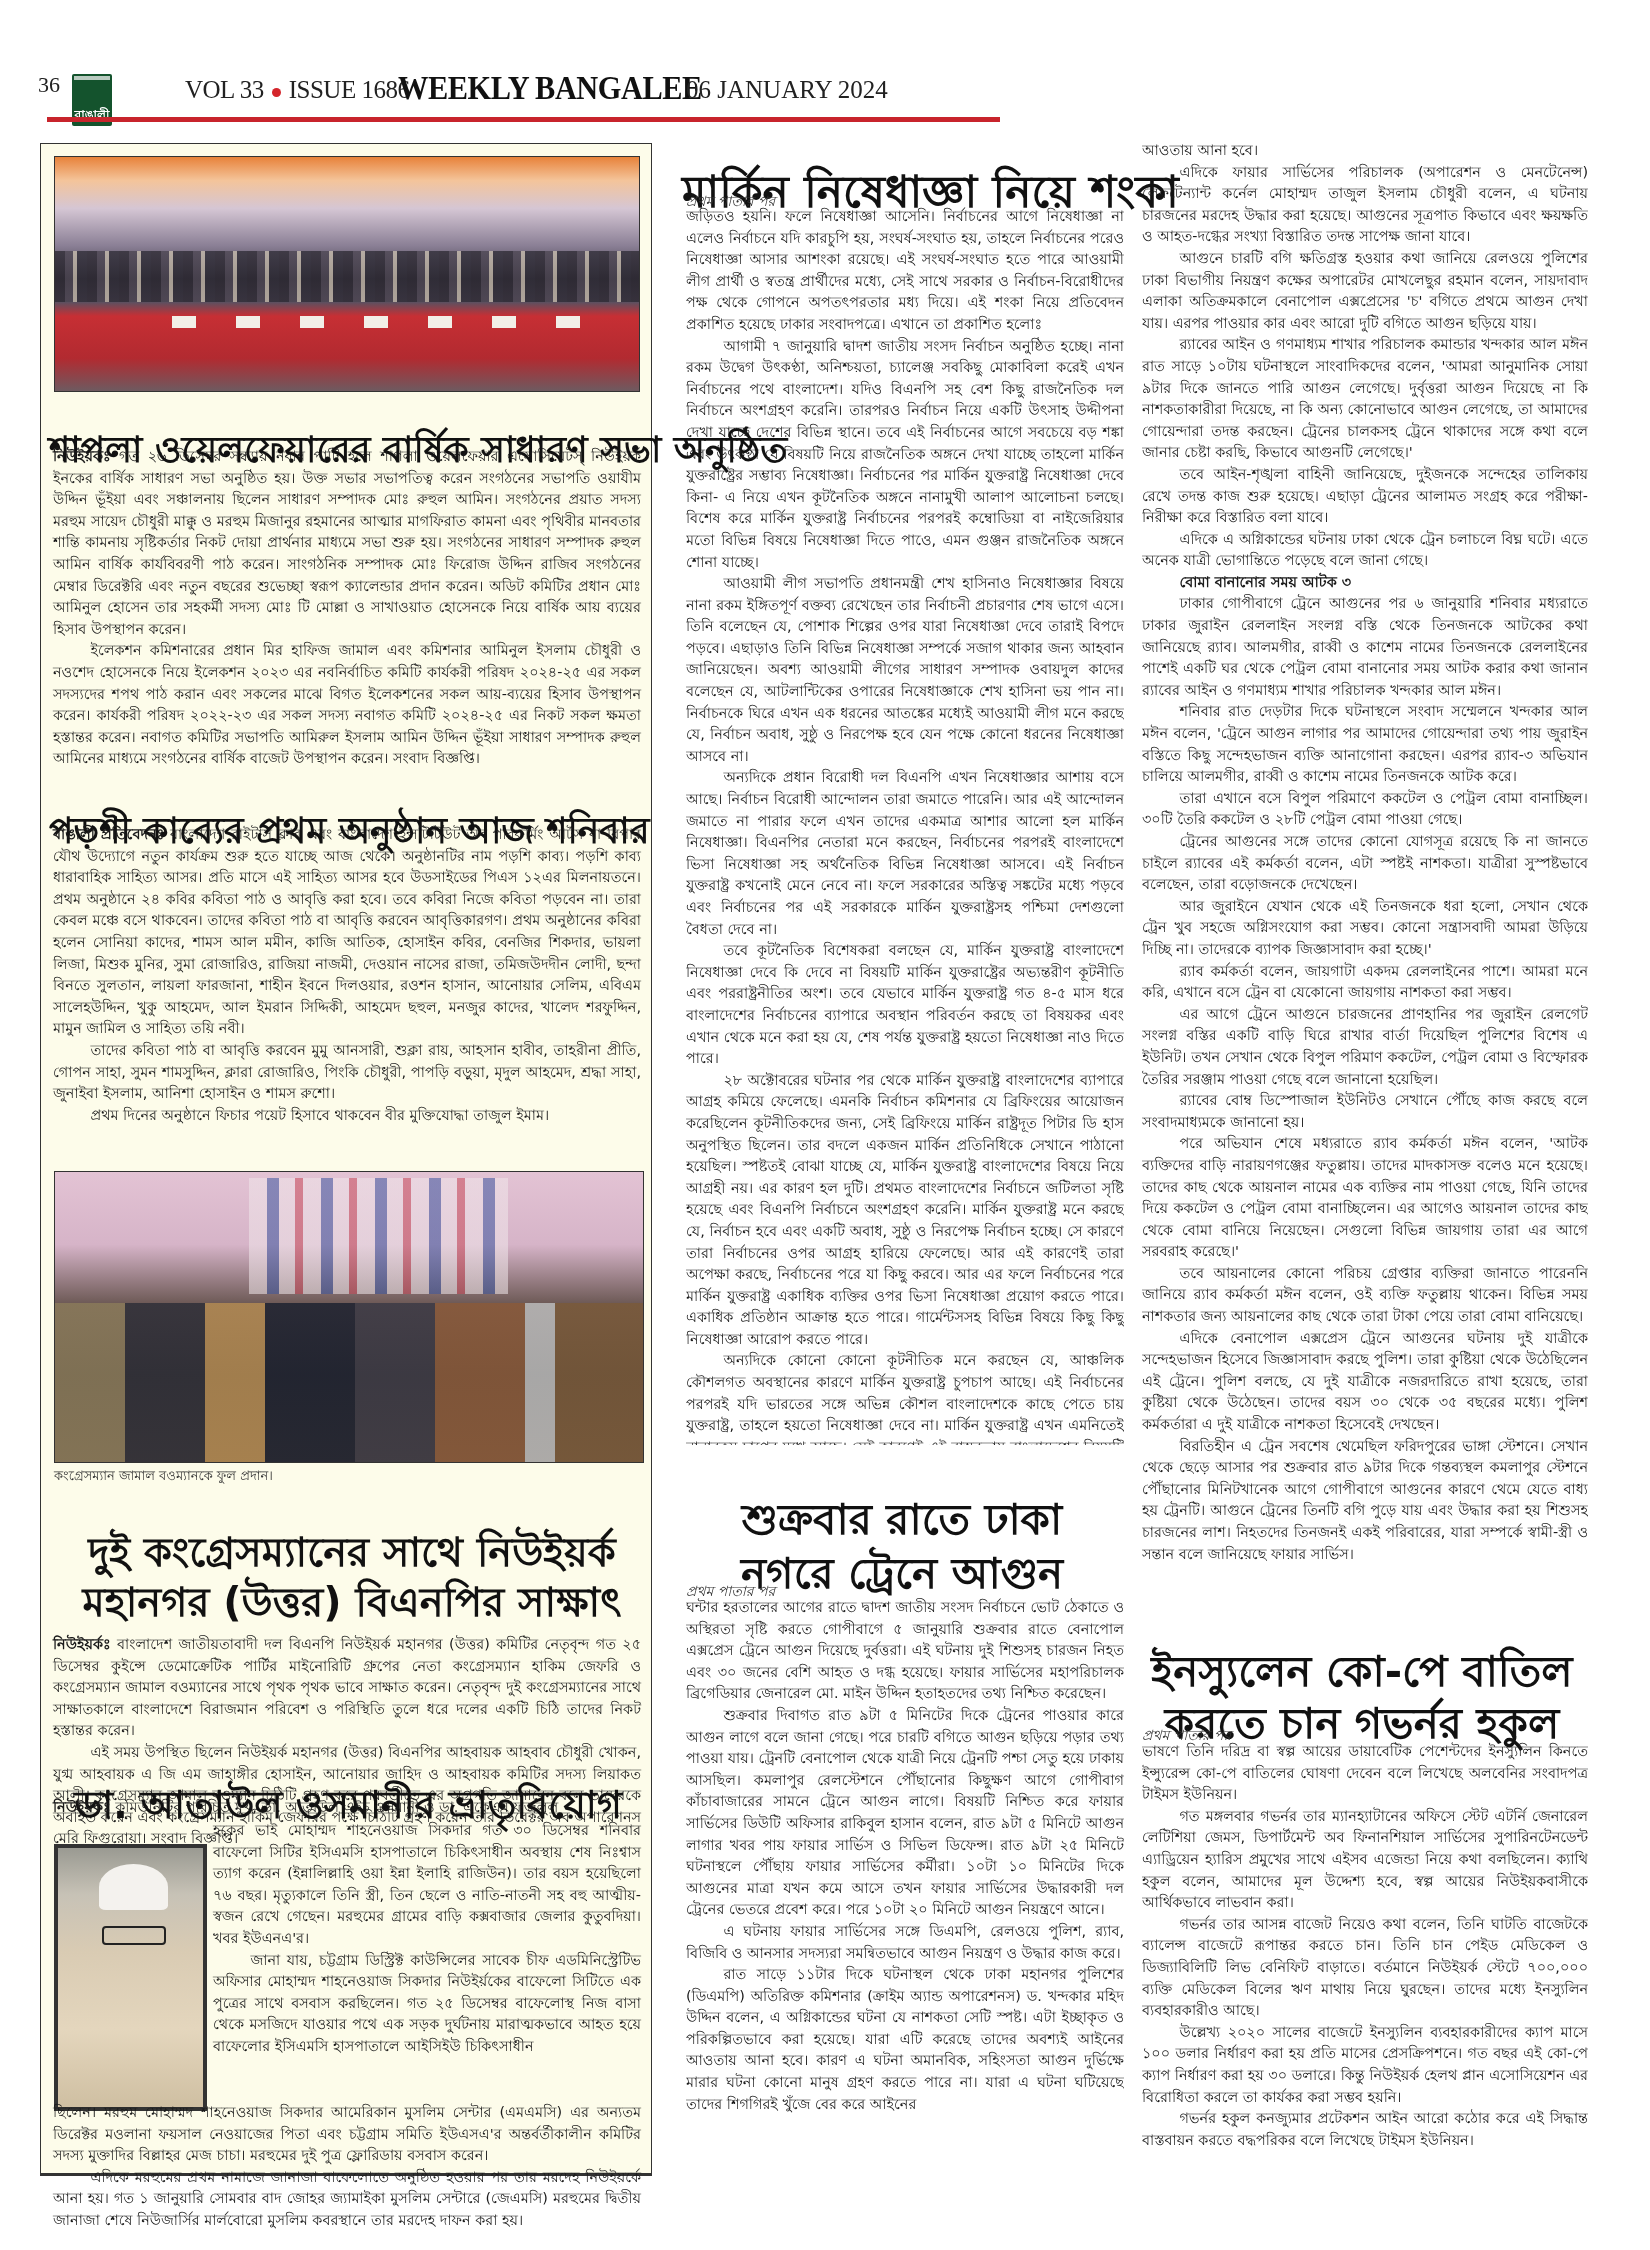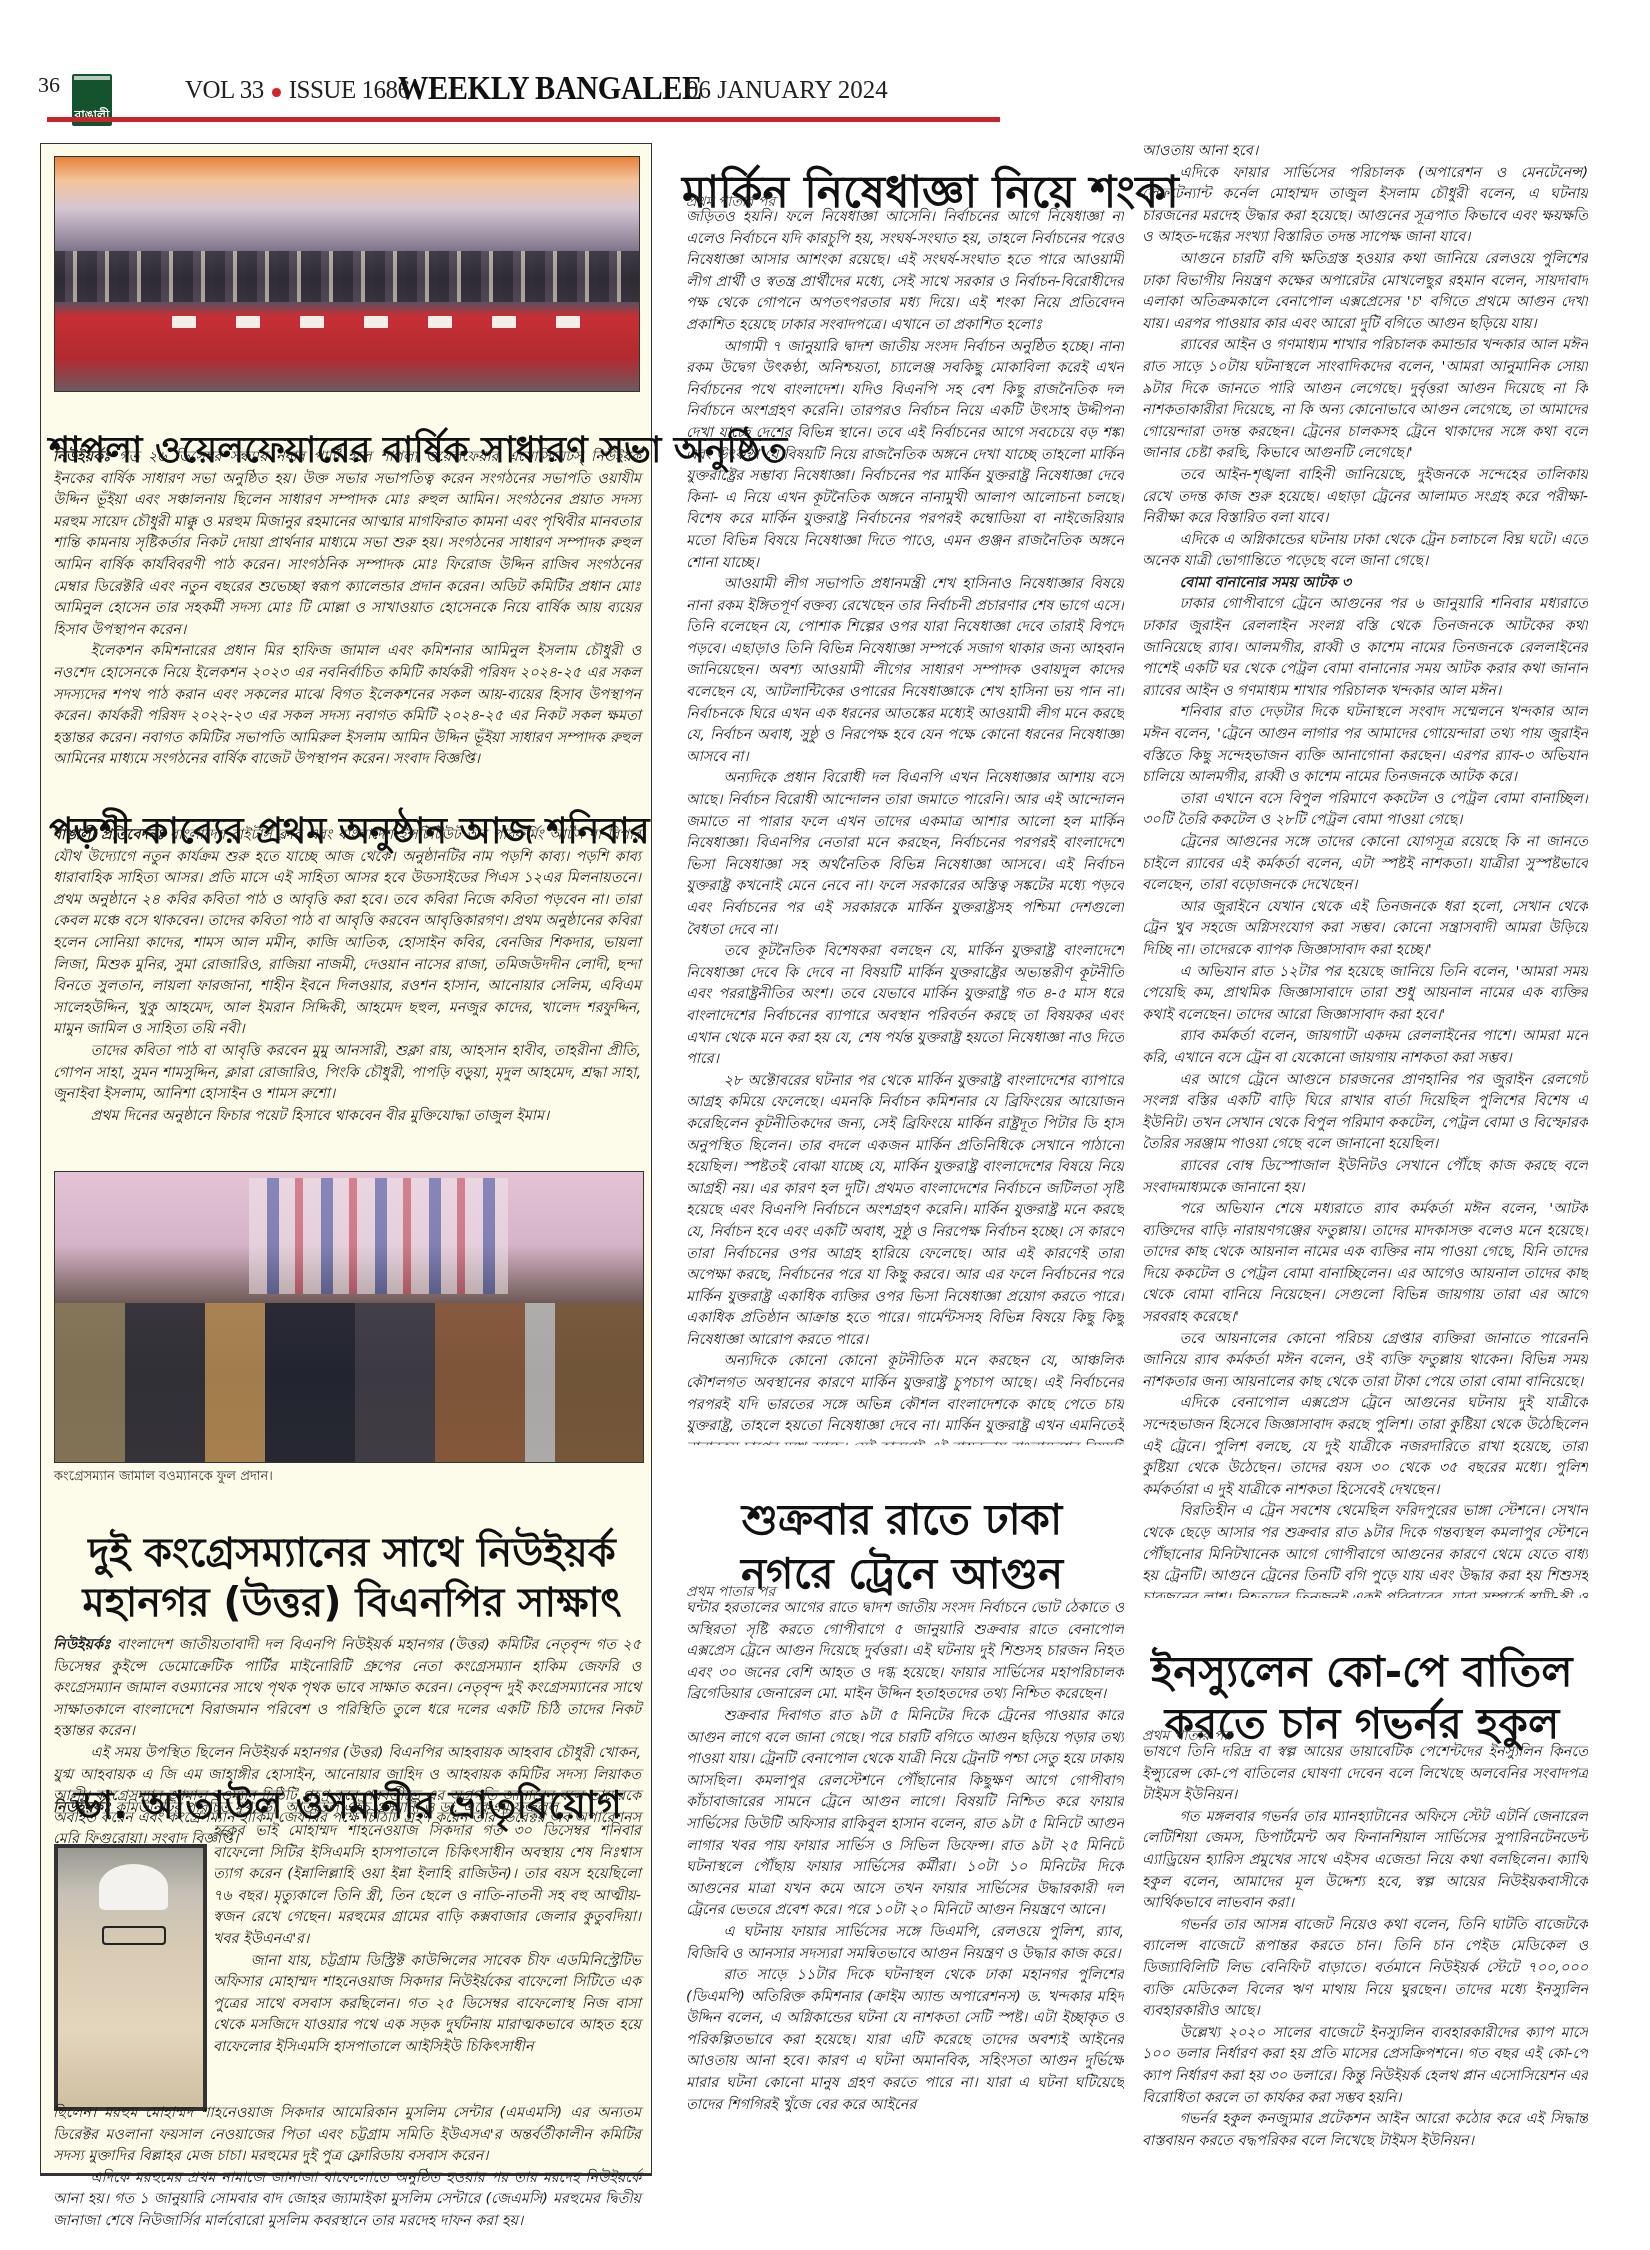--- a/index.html
+++ b/index.html
@@ -23,21 +23,21 @@
   .photo-2{left:13px;top:1027px;width:588px;height:290px;background:linear-gradient(180deg,#e3c3d4 0%,#d6b4c8 25%,#6f5b58 45%,#3a3430 70%,#5a4a3a 100%);}
   .photo-2::before{content:"";position:absolute;left:33%;top:2%;width:44%;height:40%;background:repeating-linear-gradient(90deg,#f0e6ea 0 18px,#3c56a0 18px 30px,#f0e6ea 30px 46px,#c84b5a 46px 54px);opacity:.55;}
   .photo-2::after{content:"";position:absolute;left:0;right:0;bottom:0;height:55%;background:repeating-linear-gradient(90deg,#8a7a5a 0 70px,#2f2f38 70px 150px,#b38a52 150px 210px,#1e2230 210px 300px,#3c3a45 300px 380px,#8a5a3a 380px 470px,#bbb 470px 500px,#7a5a3a 500px 588px);opacity:.85;}
   .photo-3{left:13px;top:1700px;width:145px;height:259px;background:linear-gradient(180deg,#9a9a92 0%,#c7c2b6 18%,#d9cbb3 40%,#e4d6bd 70%,#cfbfa2 100%);border:4px solid #333;}
   .photo-3::before{content:"";position:absolute;left:28%;top:6%;width:48%;height:18%;background:#f4f2ee;border-radius:50% 50% 10% 10%;}
   .photo-3::after{content:"";position:absolute;left:30%;top:30%;width:42%;height:6%;border:2px solid #222;border-radius:4px;}
   .caption{position:absolute;left:13px;top:1322px;font-size:13px;color:#333;}
 
   .hl{position:absolute;font-family:"DejaVu Sans",sans-serif;font-weight:bold;color:#111;line-height:1.12;white-space:nowrap;text-align:center;}
   .body-text{position:absolute;font-size:14.4px;line-height:21.6px;text-align:justify;color:#1a1a1a;}
-  .body-text p{margin:0;text-indent:2.6em;font-style:italic;}
+  .body-text p{margin:0;text-indent:2.6em;}
   .body-text p.noind{text-indent:0;}
   .body-text b{font-weight:bold;margin-top:8px;}
   .body-text .sub{font-weight:bold;}
 
   .l-h1{left:8px;top:256px;width:598px;font-size:36px;}
   .l-b1{left:12px;top:302px;width:588px;}
   .l-h2{left:8px;top:637px;width:598px;font-size:36px;}
   .l-b2{left:12px;top:680px;width:588px;}
   .l-h3{left:12px;top:1350px;width:598px;font-size:40px;line-height:50px;}
   .l-b3{left:12px;top:1490px;width:588px;}
@@ -141,21 +141,20 @@
   <p>আগুনে চারটি বগি ক্ষতিগ্রস্ত হওয়ার কথা জানিয়ে রেলওয়ে পুলিশের ঢাকা বিভাগীয় নিয়ন্ত্রণ কক্ষের অপারেটর মোখলেছুর রহমান বলেন, সায়দাবাদ এলাকা অতিক্রমকালে বেনাপোল এক্সপ্রেসের 'চ' বগিতে প্রথমে আগুন দেখা যায়। এরপর পাওয়ার কার এবং আরো দুটি বগিতে আগুন ছড়িয়ে যায়।</p>
   <p>র‍্যাবের আইন ও গণমাধ্যম শাখার পরিচালক কমান্ডার খন্দকার আল মঈন রাত সাড়ে ১০টায় ঘটনাস্থলে সাংবাদিকদের বলেন, 'আমরা আনুমানিক সোয়া ৯টার দিকে জানতে পারি আগুন লেগেছে। দুর্বৃত্তরা আগুন দিয়েছে না কি নাশকতাকারীরা দিয়েছে, না কি অন্য কোনোভাবে আগুন লেগেছে, তা আমাদের গোয়েন্দারা তদন্ত করছেন। ট্রেনের চালকসহ ট্রেনে থাকাদের সঙ্গে কথা বলে জানার চেষ্টা করছি, কিভাবে আগুনটি লেগেছে।'</p>
   <p>তবে আইন-শৃঙ্খলা বাহিনী জানিয়েছে, দুইজনকে সন্দেহের তালিকায় রেখে তদন্ত কাজ শুরু হয়েছে। এছাড়া ট্রেনের আলামত সংগ্রহ করে পরীক্ষা-নিরীক্ষা করে বিস্তারিত বলা যাবে।</p>
   <p>এদিকে এ অগ্নিকান্ডের ঘটনায় ঢাকা থেকে ট্রেন চলাচলে বিঘ্ন ঘটে। এতে অনেক যাত্রী ভোগান্তিতে পড়েছে বলে জানা গেছে।</p>
   <p class="sub">বোমা বানানোর সময় আটক ৩</p>
   <p>ঢাকার গোপীবাগে ট্রেনে আগুনের পর ৬ জানুয়ারি শনিবার মধ্যরাতে ঢাকার জুরাইন রেললাইন সংলগ্ন বস্তি থেকে তিনজনকে আটকের কথা জানিয়েছে র‍্যাব। আলমগীর, রাব্বী ও কাশেম নামের তিনজনকে রেললাইনের পাশেই একটি ঘর থেকে পেট্রল বোমা বানানোর সময় আটক করার কথা জানান র‍্যাবের আইন ও গণমাধ্যম শাখার পরিচালক খন্দকার আল মঈন।</p>
   <p>শনিবার রাত দেড়টার দিকে ঘটনাস্থলে সংবাদ সম্মেলনে খন্দকার আল মঈন বলেন, 'ট্রেনে আগুন লাগার পর আমাদের গোয়েন্দারা তথ্য পায় জুরাইন বস্তিতে কিছু সন্দেহভাজন ব্যক্তি আনাগোনা করছেন। এরপর র‍্যাব-৩ অভিযান চালিয়ে আলমগীর, রাব্বী ও কাশেম নামের তিনজনকে আটক করে।</p>
   <p>তারা এখানে বসে বিপুল পরিমাণে ককটেল ও পেট্রল বোমা বানাচ্ছিল। ৩০টি তৈরি ককটেল ও ২৮টি পেট্রল বোমা পাওয়া গেছে।</p>
   <p>ট্রেনের আগুনের সঙ্গে তাদের কোনো যোগসূত্র রয়েছে কি না জানতে চাইলে র‍্যাবের এই কর্মকর্তা বলেন, এটা স্পষ্টই নাশকতা। যাত্রীরা সুস্পষ্টভাবে বলেছেন, তারা বড়োজনকে দেখেছেন।</p>
   <p>আর জুরাইনে যেখান থেকে এই তিনজনকে ধরা হলো, সেখান থেকে ট্রেন খুব সহজে অগ্নিসংযোগ করা সম্ভব। কোনো সন্ত্রাসবাদী আমরা উড়িয়ে দিচ্ছি না। তাদেরকে ব্যাপক জিজ্ঞাসাবাদ করা হচ্ছে।'</p>
-  <p>এ অভিযান রাত ১২টার পর হয়েছে জানিয়ে তিনি বলেন, 'আমরা সময় পেয়েছি কম, প্রাথমিক জিজ্ঞাসাবাদে তারা শুধু আয়নাল নামের এক ব্যক্তির কথাই বলেছেন। তাদের আরো জিজ্ঞাসাবাদ করা হবে।'</p>
   <p>র‍্যাব কর্মকর্তা বলেন, জায়গাটা একদম রেললাইনের পাশে। আমরা মনে করি, এখানে বসে ট্রেন বা যেকোনো জায়গায় নাশকতা করা সম্ভব।</p>
   <p>এর আগে ট্রেনে আগুনে চারজনের প্রাণহানির পর জুরাইন রেলগেট সংলগ্ন বস্তির একটি বাড়ি ঘিরে রাখার বার্তা দিয়েছিল পুলিশের বিশেষ এ ইউনিট। তখন সেখান থেকে বিপুল পরিমাণ ককটেল, পেট্রল বোমা ও বিস্ফোরক তৈরির সরঞ্জাম পাওয়া গেছে বলে জানানো হয়েছিল।</p>
   <p>র‍্যাবের বোম্ব ডিস্পোজাল ইউনিটও সেখানে পৌঁছে কাজ করছে বলে সংবাদমাধ্যমকে জানানো হয়।</p>
   <p>পরে অভিযান শেষে মধ্যরাতে র‍্যাব কর্মকর্তা মঈন বলেন, 'আটক ব্যক্তিদের বাড়ি নারায়ণগঞ্জের ফতুল্লায়। তাদের মাদকাসক্ত বলেও মনে হয়েছে। তাদের কাছ থেকে আয়নাল নামের এক ব্যক্তির নাম পাওয়া গেছে, যিনি তাদের দিয়ে ককটেল ও পেট্রল বোমা বানাচ্ছিলেন। এর আগেও আয়নাল তাদের কাছ থেকে বোমা বানিয়ে নিয়েছেন। সেগুলো বিভিন্ন জায়গায় তারা এর আগে সরবরাহ করেছে।'</p>
   <p>তবে আয়নালের কোনো পরিচয় গ্রেপ্তার ব্যক্তিরা জানাতে পারেননি জানিয়ে র‍্যাব কর্মকর্তা মঈন বলেন, ওই ব্যক্তি ফতুল্লায় থাকেন। বিভিন্ন সময় নাশকতার জন্য আয়নালের কাছ থেকে তারা টাকা পেয়ে তারা বোমা বানিয়েছে।</p>
   <p>এদিকে বেনাপোল এক্সপ্রেস ট্রেনে আগুনের ঘটনায় দুই যাত্রীকে সন্দেহভাজন হিসেবে জিজ্ঞাসাবাদ করছে পুলিশ। তারা কুষ্টিয়া থেকে উঠেছিলেন এই ট্রেনে। পুলিশ বলছে, যে দুই যাত্রীকে নজরদারিতে রাখা হয়েছে, তারা কুষ্টিয়া থেকে উঠেছেন। তাদের বয়স ৩০ থেকে ৩৫ বছরের মধ্যে। পুলিশ কর্মকর্তারা এ দুই যাত্রীকে নাশকতা হিসেবেই দেখছেন।</p>
   <p>বিরতিহীন এ ট্রেন সবশেষ থেমেছিল ফরিদপুরের ভাঙ্গা স্টেশনে। সেখান থেকে ছেড়ে আসার পর শুক্রবার রাত ৯টার দিকে গন্তব্যস্থল কমলাপুর স্টেশনে পৌঁছানোর মিনিটখানেক আগে গোপীবাগে আগুনের কারণে থেমে যেতে বাধ্য হয় ট্রেনটি। আগুনে ট্রেনের তিনটি বগি পুড়ে যায় এবং উদ্ধার করা হয় শিশুসহ চারজনের লাশ। নিহতদের তিনজনই একই পরিবারের, যারা সম্পর্কে স্বামী-স্ত্রী ও সন্তান বলে জানিয়েছে ফায়ার সার্ভিস।</p>
 </div>
 
 <h1 class="hl r-h1"><span>ইনস্যুলেন কো-পে বাতিল</span><br><span>করতে চান গভর্নর হকুল</span></h1>

